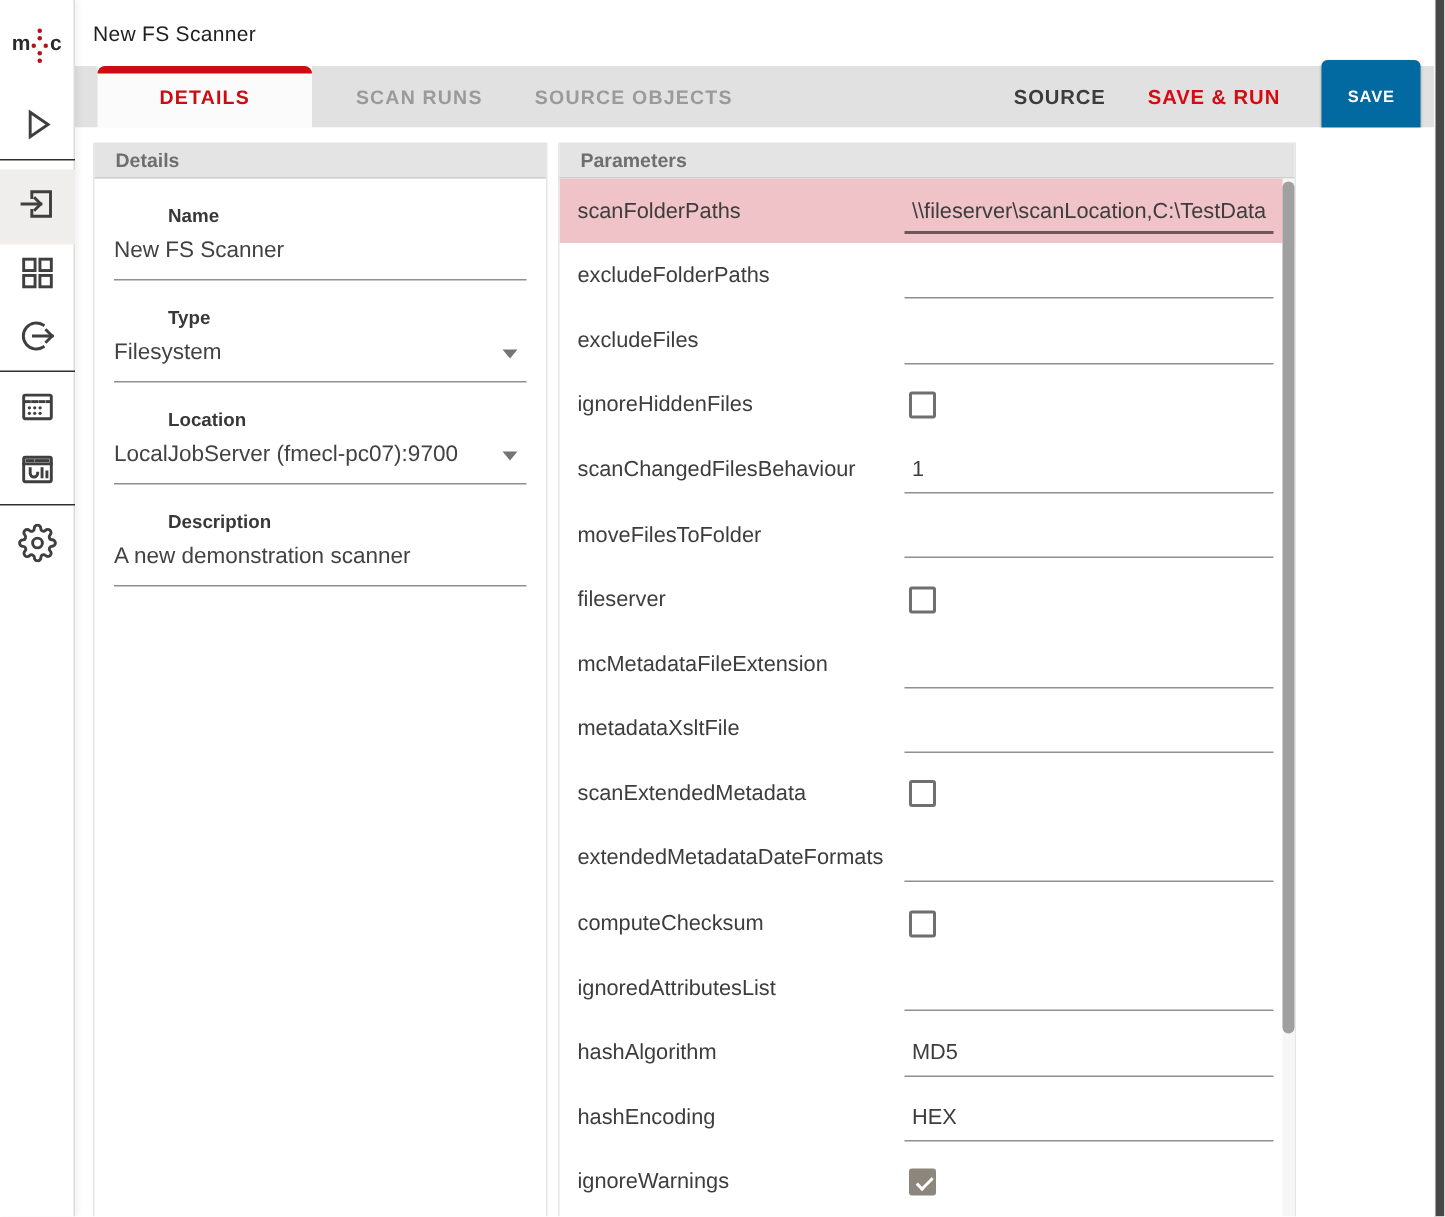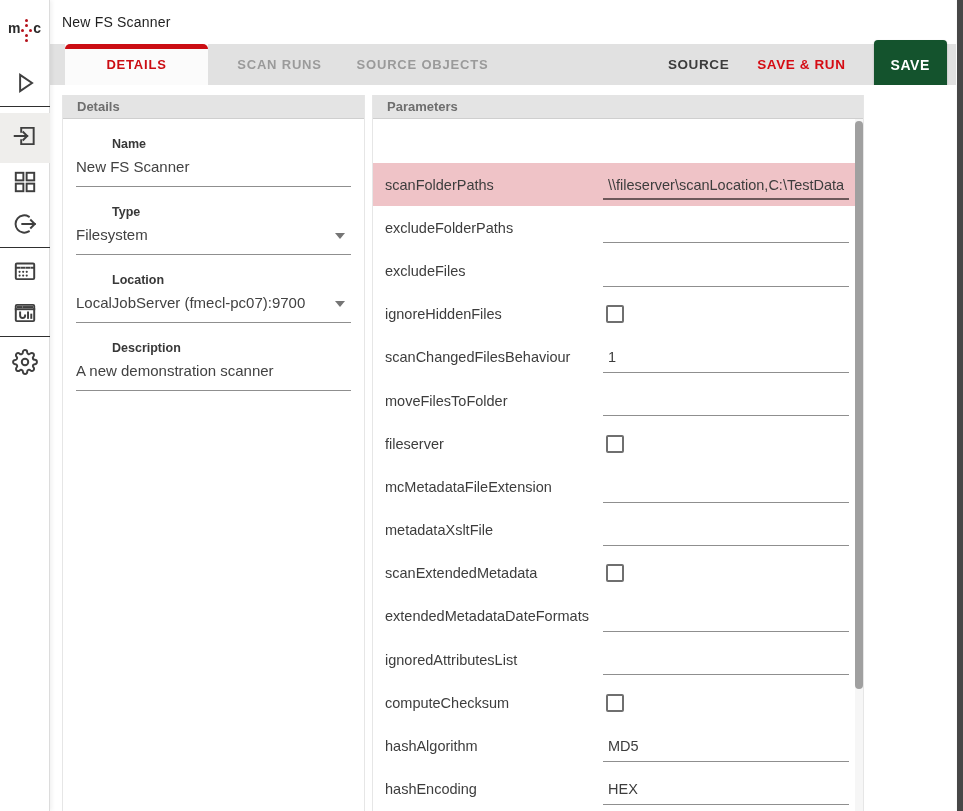--- a/index.html
+++ b/index.html
@@ -37,21 +37,21 @@
   .tabs { display:flex; margin-left:15px; }
   .tab { width:143px; height:41px; display:flex; align-items:center; justify-content:center;
          font-size:13px; font-weight:bold; letter-spacing:.8px; color:#9a9a9a; cursor:pointer; position:relative; }
   .tab.active { background:#fbfbfb; color:#cb0d13; }
   .tab.active::before { content:""; position:absolute; top:0; left:0; right:0; height:5px;
          background:#cb0d13; border-radius:6px 6px 0 0; }
   .actions { position:absolute; right:9px; top:0; height:41px; display:flex; align-items:center; gap:28px; }
   .btn-text { background:none; border:none; font-family:inherit; font-size:13.5px; font-weight:bold;
          letter-spacing:.6px; color:#3c3c3c; cursor:pointer; }
   .btn-text.red { color:#d50b13; }
-  .btn-solid { background:#14532d; color:#fff; border:none; font-family:inherit; font-size:14px;
+  .btn-solid { background:#0369a1; color:#fff; border:none; font-family:inherit; font-size:11px;
          font-weight:bold; letter-spacing:.6px; height:49px; padding:0 17px; border-radius:4px;
          cursor:pointer; box-shadow:0 1px 2px rgba(0,0,0,.25); }
 
   .content { position:absolute; top:85px; left:0; right:0; bottom:0; background:#fff; }
 
   .panel { position:absolute; top:10px; bottom:0; border-left:1px solid #e6e6e6; border-right:1px solid #e6e6e6; background:#fff; }
   .panel-header { height:24px; background:#e4e4e4; border-bottom:1px solid #cfcfcf; display:flex;
          align-items:center; padding-left:14px; font-size:13px; font-weight:bold; color:#6e6e6e; }
 
   
@@ -61,21 +61,21 @@
   .f-label { font-size:12.5px; font-weight:bold; color:#383838;padding-left:36px; }
   .f-control { position:relative; margin-top:7px; padding-bottom:11px; border-bottom:1px solid #8f8f8f; cursor:text; }
   .f-value { font-size:15px; color:#424242; white-space:nowrap; }
   .f-arrow { position:absolute; right:6px; top:7px; width:0; height:0;
          border-left:5px solid transparent; border-right:5px solid transparent; border-top:6px solid #757575; }
 
   
   .params-panel { left:322px; width:492px; }
   .p-rows { position:absolute; top:24px; left:0; right:0; bottom:0; overflow:hidden; }
   .p-row { height:43.2px; display:flex; align-items:stretch; padding-left:12px; padding-right:14px; }
-  .p-row.highlight { background:#efc3c7;margin-top:44px; }
+  .p-row.highlight { background:#efc3c7; }
   .p-label { width:218px; flex:none; display:flex; align-items:center; font-size:14.5px; color:#3d3d3d; }
   .p-control { flex:1; position:relative; cursor:text; }
   .p-value { position:absolute; left:5px; right:0; top:50%; transform:translateY(-50%);
          font-size:14.5px; color:#3d3d3d; white-space:nowrap; }
   .p-underline { position:absolute; left:0; right:0; bottom:6px; border-bottom:1px solid #8f8f8f; }
   .p-row.highlight .p-underline { border-bottom:2px solid #6e585a; }
   .checkbox { position:absolute; left:3px; top:50%; transform:translateY(-50%); width:18px; height:18px;
          border:2px solid #6f6f6f; border-radius:2px; background:#fff; cursor:pointer; }
   .checkbox.checked { background:#8d867d; border-color:#8d867d; }
   .checkbox.checked::after { content:""; position:absolute; left:3px; top:4px; width:9px; height:4px;
@@ -299,30 +299,30 @@
               </div>
             </div>
             <div class="p-row">
               <span class="p-label">extendedMetadataDateFormats</span>
               <div class="p-control">
                 <span class="p-value"></span>
                 <div class="p-underline"></div>
               </div>
             </div>
             <div class="p-row">
+              <span class="p-label">computeChecksum</span>
+              <div class="p-control">
+                <div class="checkbox"></div>
+              </div>
+            </div>
+            <div class="p-row">
               <span class="p-label">ignoredAttributesList</span>
               <div class="p-control">
                 <span class="p-value"></span>
                 <div class="p-underline"></div>
-              </div>
-            </div>
-            <div class="p-row">
-              <span class="p-label">computeChecksum</span>
-              <div class="p-control">
-                <div class="checkbox"></div>
               </div>
             </div>
             <div class="p-row">
               <span class="p-label">hashAlgorithm</span>
               <div class="p-control">
                 <span class="p-value">MD5</span>
                 <div class="p-underline"></div>
               </div>
             </div>
             <div class="p-row">

